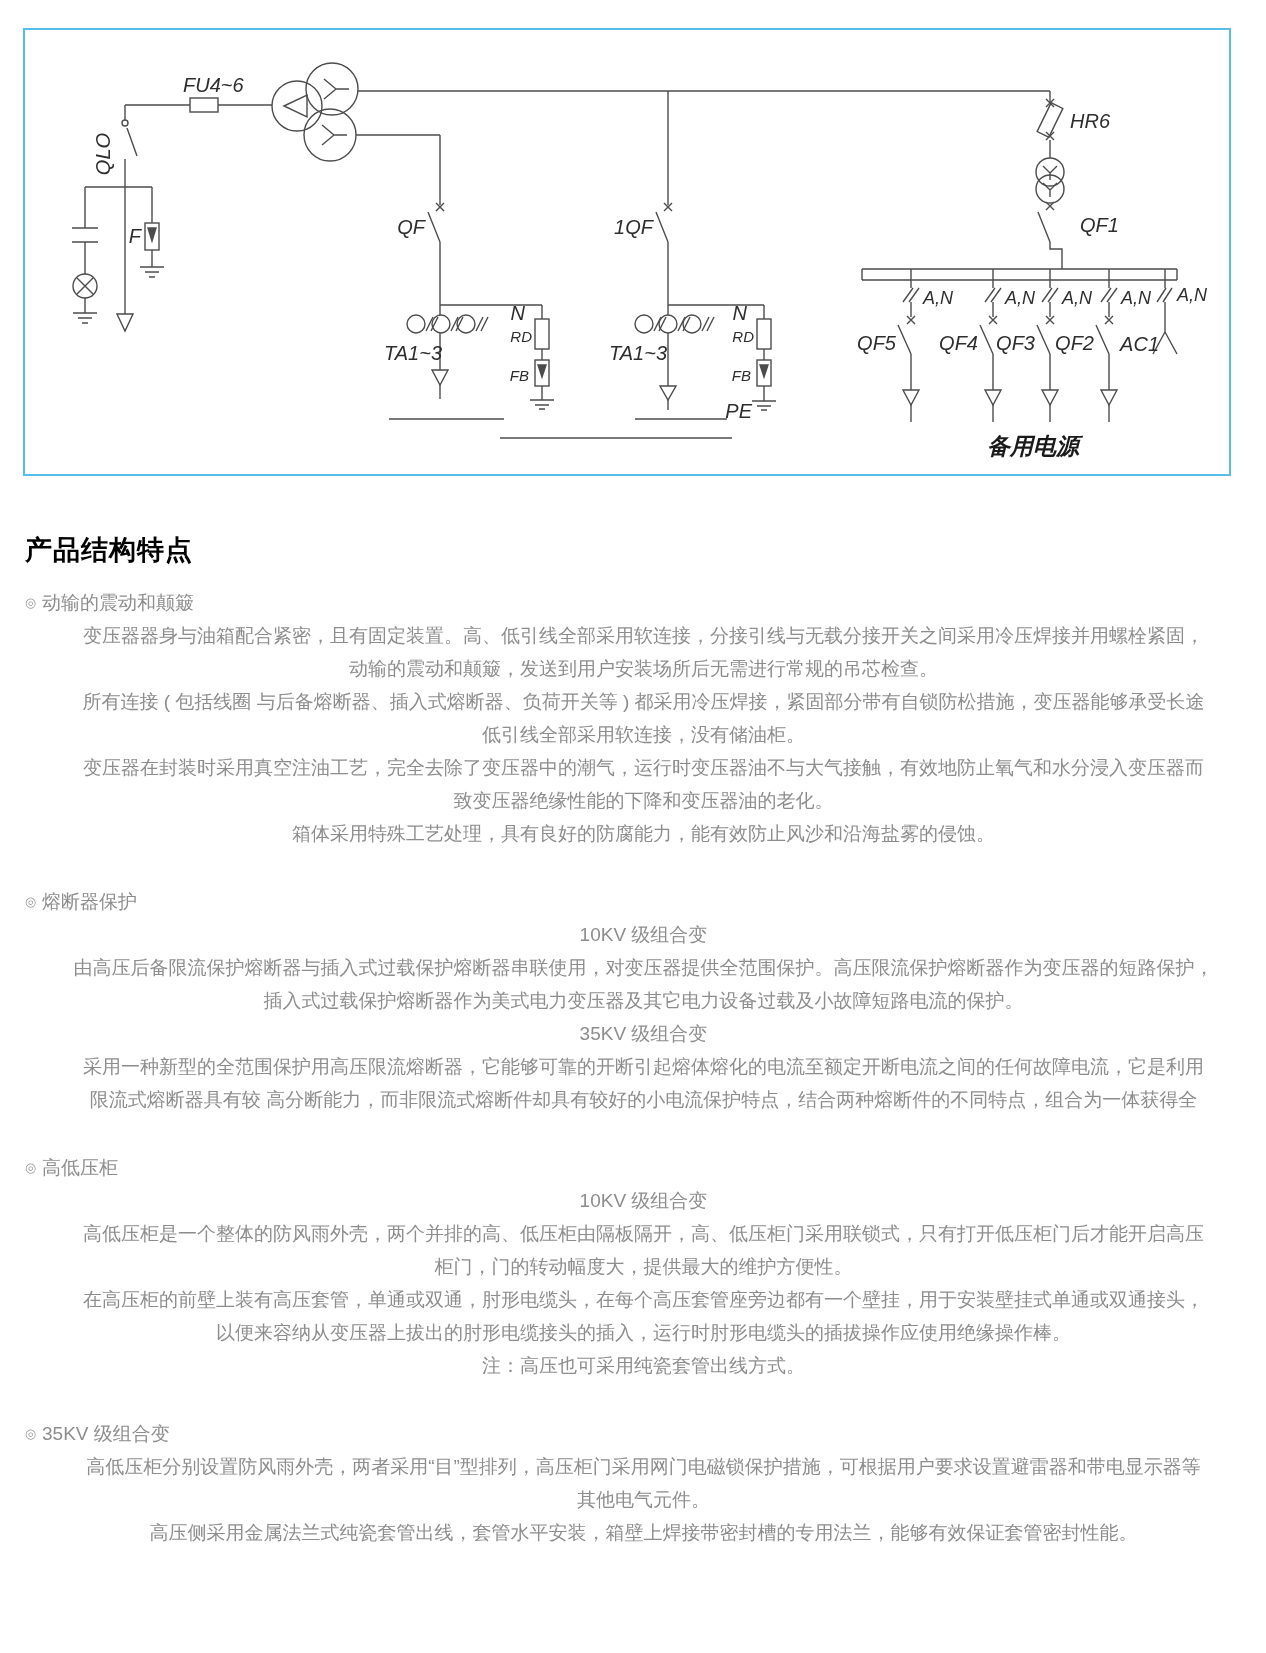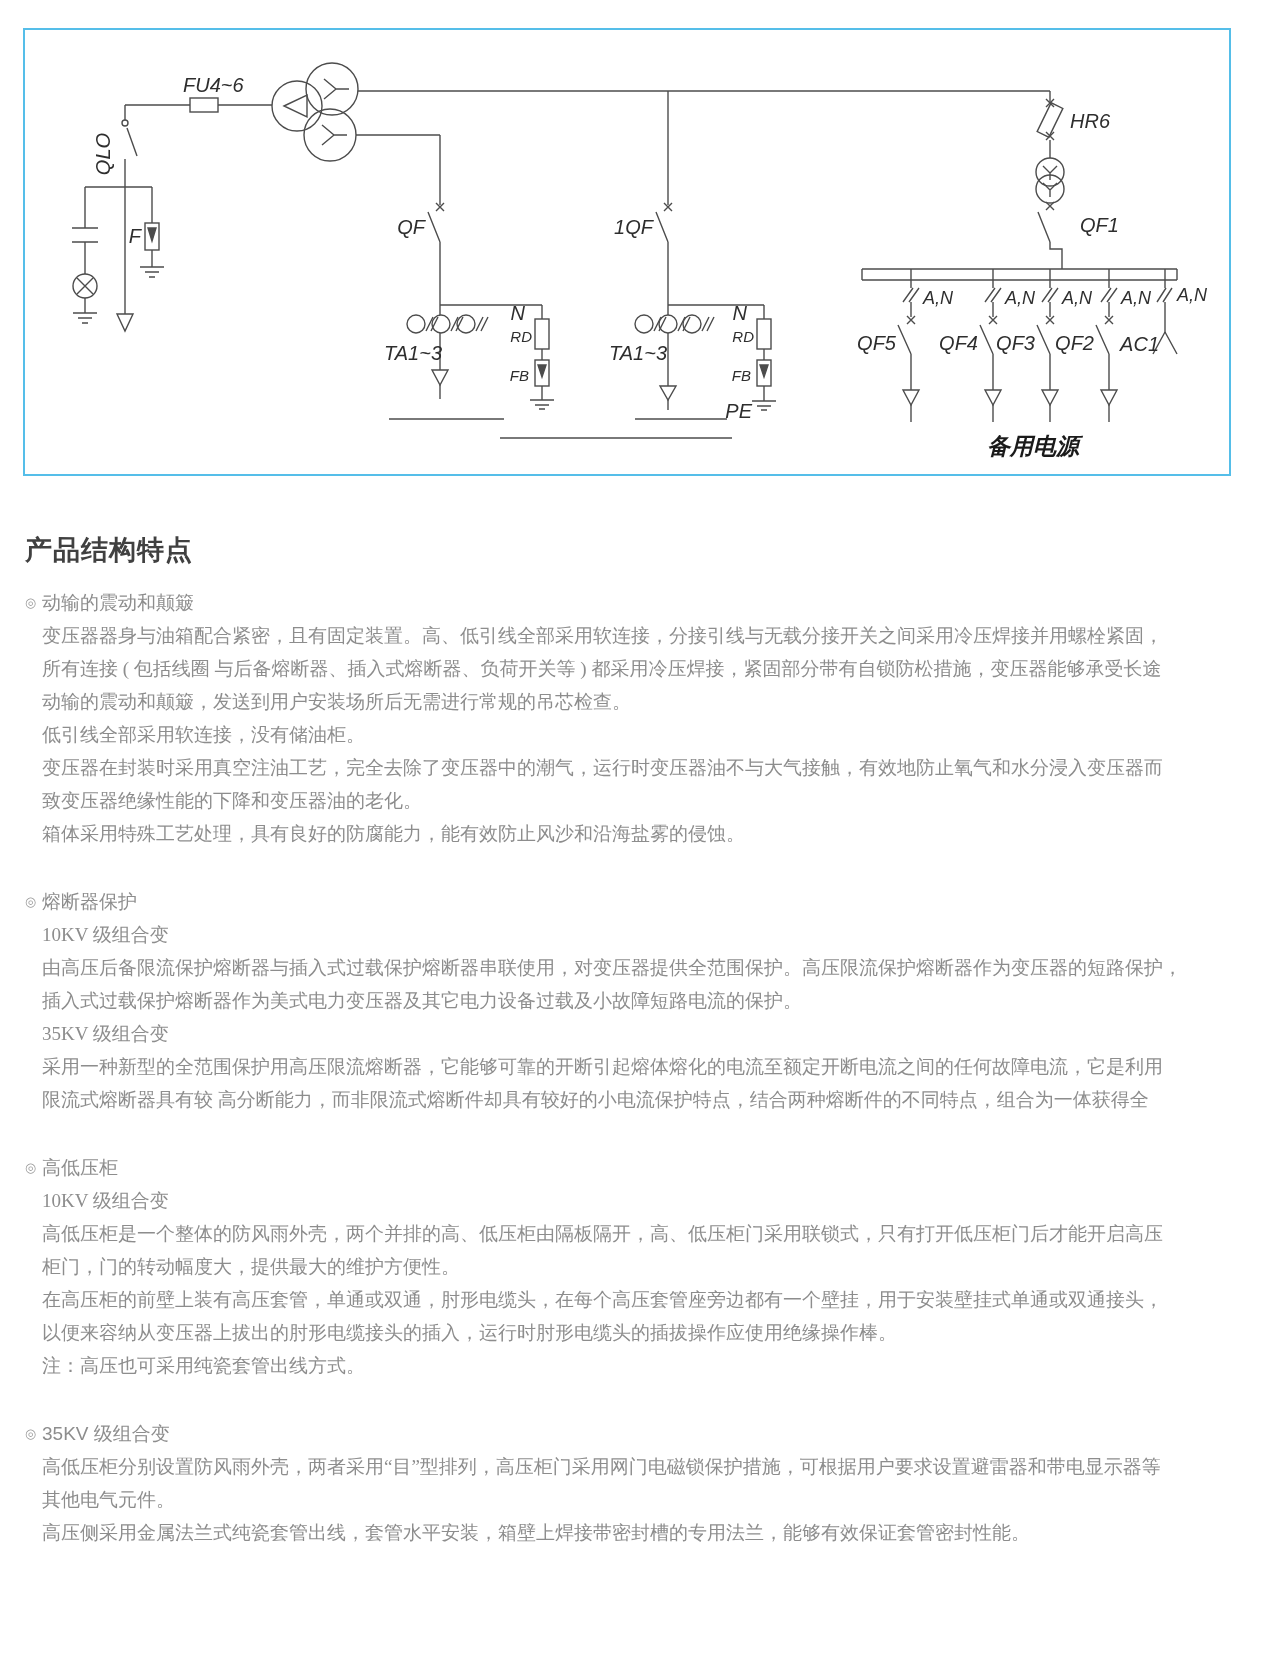--- a/index.html
+++ b/index.html
@@ -7,34 +7,34 @@
     width:1266px;height:1653px;position:relative;background:#ffffff;
     font-family:"Liberation Sans",sans-serif;overflow:hidden;
   }
   .diagram-box{
     position:absolute;left:23px;top:28px;width:1204px;height:444px;
     border:2px solid #55bee9;background:#ffffff;box-sizing:content-box;font-style:italic;
   }
   .diagram-box svg{display:block;width:100%;height:100%;}
   .page-heading{
     position:absolute;left:25px;top:532px;
-    font-size:27px;font-weight:bold;color:#404040;letter-spacing:1px;
+    font-size:27px;font-weight:bold;color:#000000;letter-spacing:1px;
   }
   .features{
     position:absolute;left:25px;top:586px;width:1220px;
     font-size:19px;line-height:33px;color:#8d8d8d;
   }
   .section{position:relative;padding-left:17px;margin-top:35px;}
   .section:first-child{margin-top:0;}
   .sec-header{position:relative;}
   .bullet{
     position:absolute;left:-17px;top:0;
     font-size:13px;color:#9b9b9b;
   }
-  .line{text-align:left;font-family:Liberation Serif, serif;}
+  .line{text-align:center;}
   svg text{fill:#2e2e2e;font-family:"Liberation Sans",sans-serif;}
   .backup{font-weight:bold;fill:#1a1a1a;}
 </style>
 </head>
 <body>
 
 <div class="diagram-box">
   <svg viewBox="23 28 1204 444">
     <g stroke="#4c4c4c" stroke-width="1.4" fill="none">
 
@@ -205,22 +205,22 @@
     </g>
   </svg>
 </div>
 
 <div class="page-heading">产品结构特点</div>
 
 <div class="features">
     <div class="section">
       <div class="sec-header"><span class="bullet">◎</span><span class="sec-title">动输的震动和颠簸</span></div>
       <div class="line">变压器器身与油箱配合紧密，且有固定装置。高、低引线全部采用软连接，分接引线与无载分接开关之间采用冷压焊接并用螺栓紧固，</div>
+      <div class="line">动输的震动和颠簸，发送到用户安装场所后无需进行常规的吊芯检查。</div>
       <div class="line">所有连接 ( 包括线圈 与后备熔断器、插入式熔断器、负荷开关等 ) 都采用冷压焊接，紧固部分带有自锁防松措施，变压器能够承受长途</div>
-      <div class="line">动输的震动和颠簸，发送到用户安装场所后无需进行常规的吊芯检查。</div>
       <div class="line">低引线全部采用软连接，没有储油柜。</div>
       <div class="line">变压器在封装时采用真空注油工艺，完全去除了变压器中的潮气，运行时变压器油不与大气接触，有效地防止氧气和水分浸入变压器而</div>
       <div class="line">致变压器绝缘性能的下降和变压器油的老化。</div>
       <div class="line">箱体采用特殊工艺处理，具有良好的防腐能力，能有效防止风沙和沿海盐雾的侵蚀。</div>
     </div>
     <div class="section">
       <div class="sec-header"><span class="bullet">◎</span><span class="sec-title">熔断器保护</span></div>
       <div class="line">10KV 级组合变</div>
       <div class="line">由高压后备限流保护熔断器与插入式过载保护熔断器串联使用，对变压器提供全范围保护。高压限流保护熔断器作为变压器的短路保护，</div>
       <div class="line">插入式过载保护熔断器作为美式电力变压器及其它电力设备过载及小故障短路电流的保护。</div>

